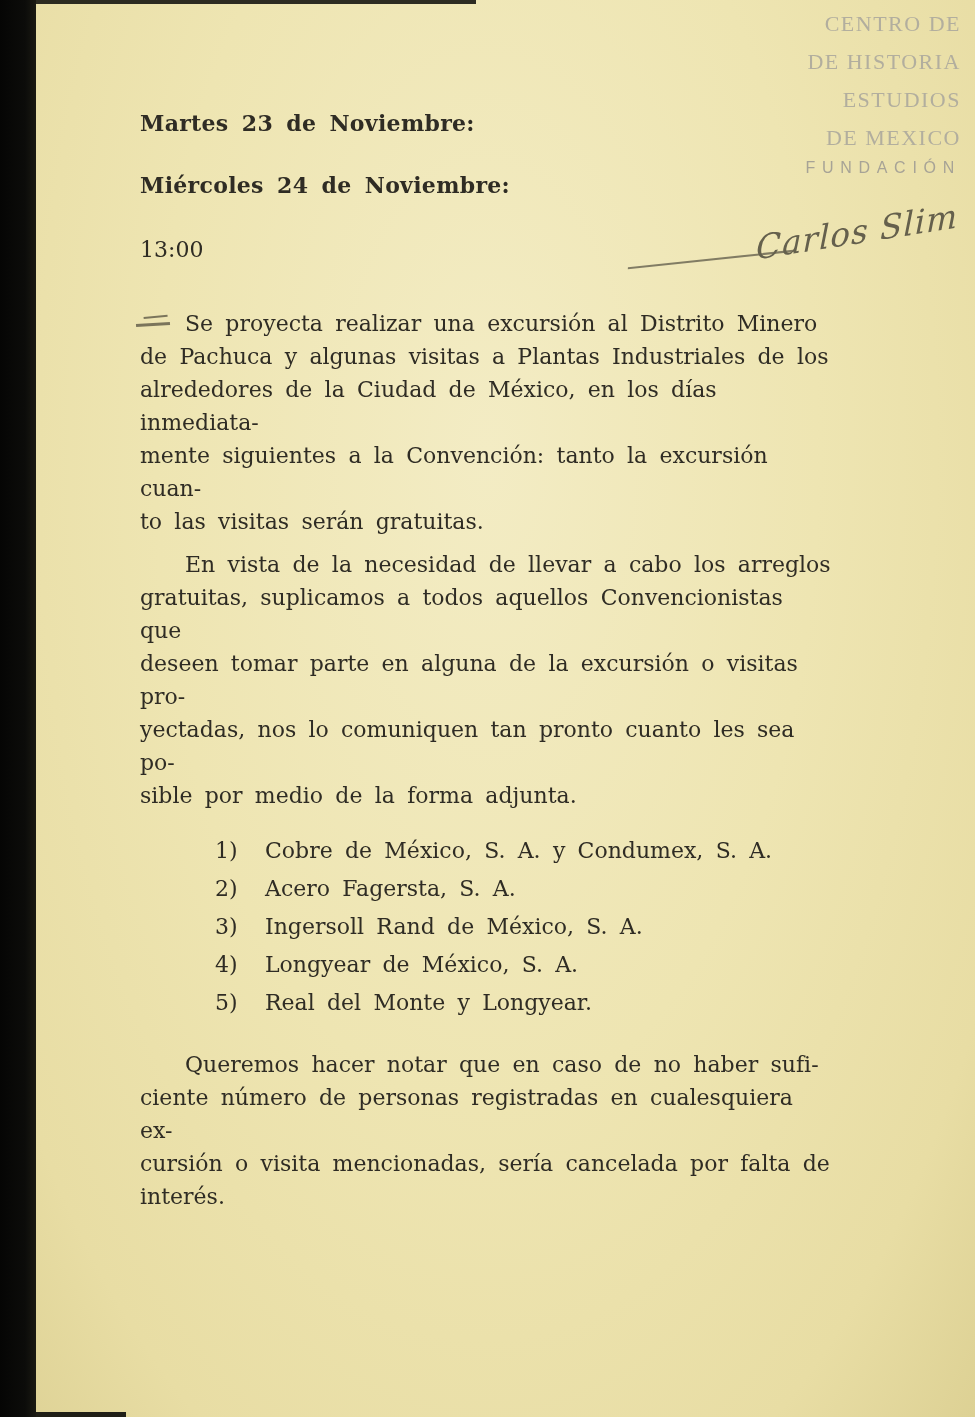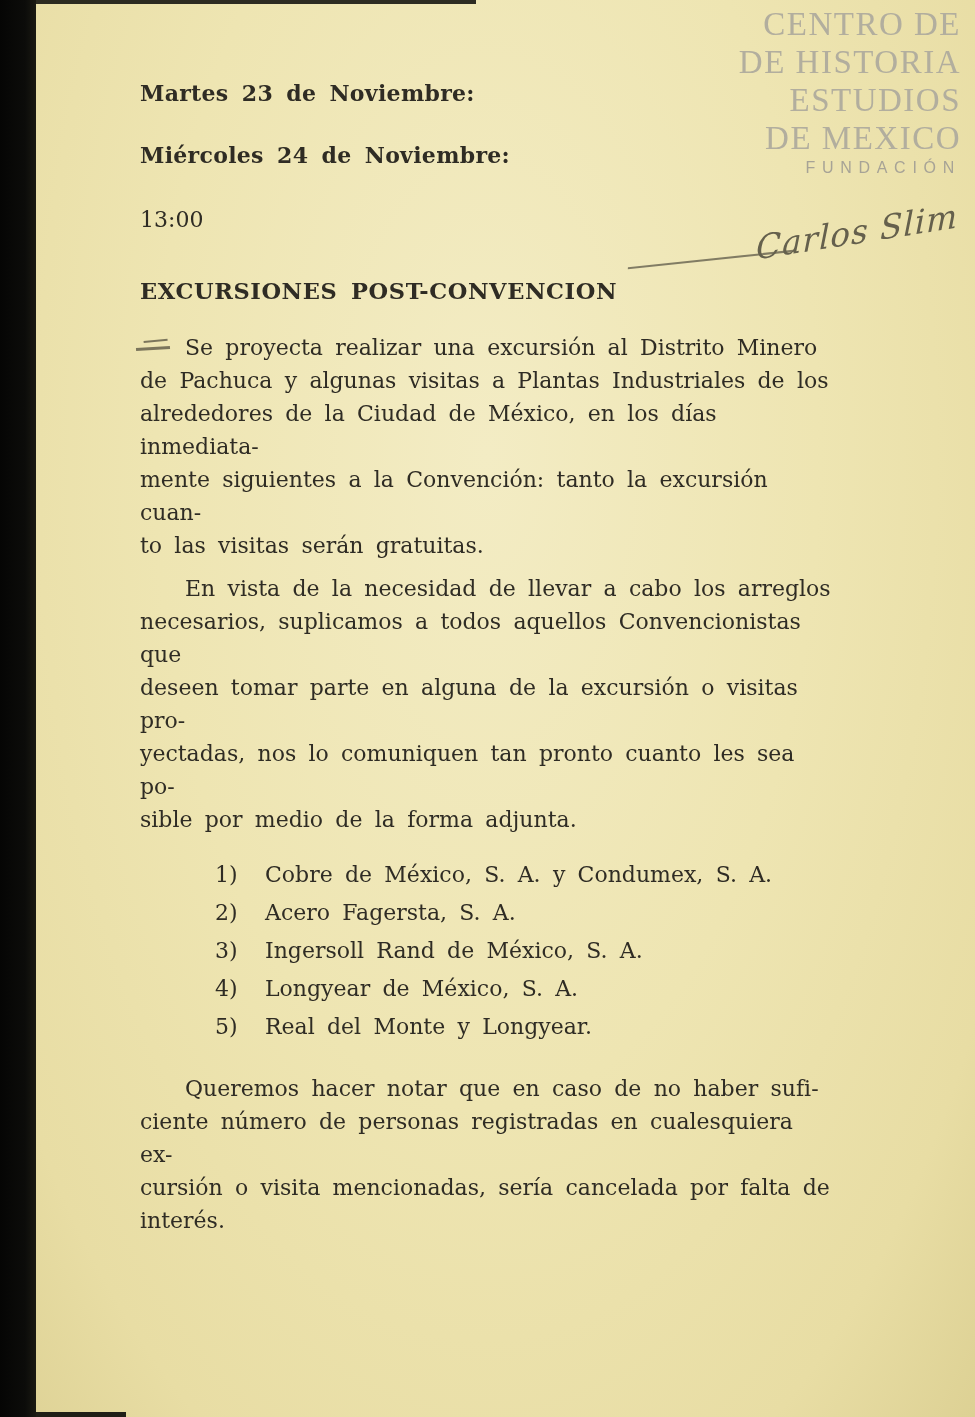--- a/index.html
+++ b/index.html
@@ -47,21 +47,21 @@
   
   .watermark {
     position: absolute;
     top: 5px; right: 14px;
     text-align: right;
     z-index: 2;
     pointer-events: none;
   }
   .wm-line {
     font-family: "Liberation Serif", serif;
-    font-size: 33px;
+    font-size: 22px;
     line-height: 38px;
     letter-spacing: 1.5px;
     color: var(--watermark, #b2ae9e);
   }
   .wm-foundation {
     margin-top: 2px;
     font-family: "Liberation Sans", sans-serif;
     font-size: 16px;
     letter-spacing: 0.42em;
     color: #a7a396;
@@ -86,21 +86,21 @@
     left: -130px; bottom: 14px;
     width: 170px; height: 2px;
     background: var(--signature, #4e4a3c);
     transform: rotate(3deg);
     opacity: 0.8;
   }
   
   .content {
     position: absolute;
     left: 0; top: 0; right: 0; bottom: 0;
-    padding: 79px 140px 0 104px;
+    padding: 109px 140px 0 104px;
     box-sizing: border-box;
     font-size: 22px;
     word-spacing: 0.24em;
     z-index: 2;
   }
   h3.day-heading {
     margin: 0 0 34px;
     font-size: 22px;
     line-height: 28px;
     font-weight: bold;
@@ -185,33 +185,32 @@
 
     <h3 class="day-heading">Martes 23 de Noviembre:</h3>
 
 
     <h3 class="day-heading">Miércoles 24 de Noviembre:</h3>
 
     <div class="entry">
       <div class="time">13:00</div>
     </div>
 
-    <h2 class="section-title">EXCURSIONES POST-CONVENCION</h2>
 
     <div class="para-wrap">
       <div class="pen-mark"></div>
       <p class="para">Se proyecta realizar una excursión al Distrito Minero
 de Pachuca y algunas visitas a Plantas Industriales de los
 alrededores de la Ciudad de México, en los días inmediata-
 mente siguientes a la Convención: tanto la excursión cuan-
 to las visitas serán gratuitas.</p>
     </div>
 
     <p class="para second">En vista de la necesidad de llevar a cabo los arreglos
-necesarios, suplicamos a todos aquellos Convencionistas que
+gratuitas, suplicamos a todos aquellos Convencionistas que
 deseen tomar parte en alguna de la excursión o visitas pro-
 yectadas, nos lo comuniquen tan pronto cuanto les sea po-
 sible por medio de la forma adjunta.</p>
 
 
     <ol class="visits">
       <li>
         <span class="num">1)</span>
         <span class="vtext">Cobre de México, S. A. y Condumex, S. A.</span>
       </li>

